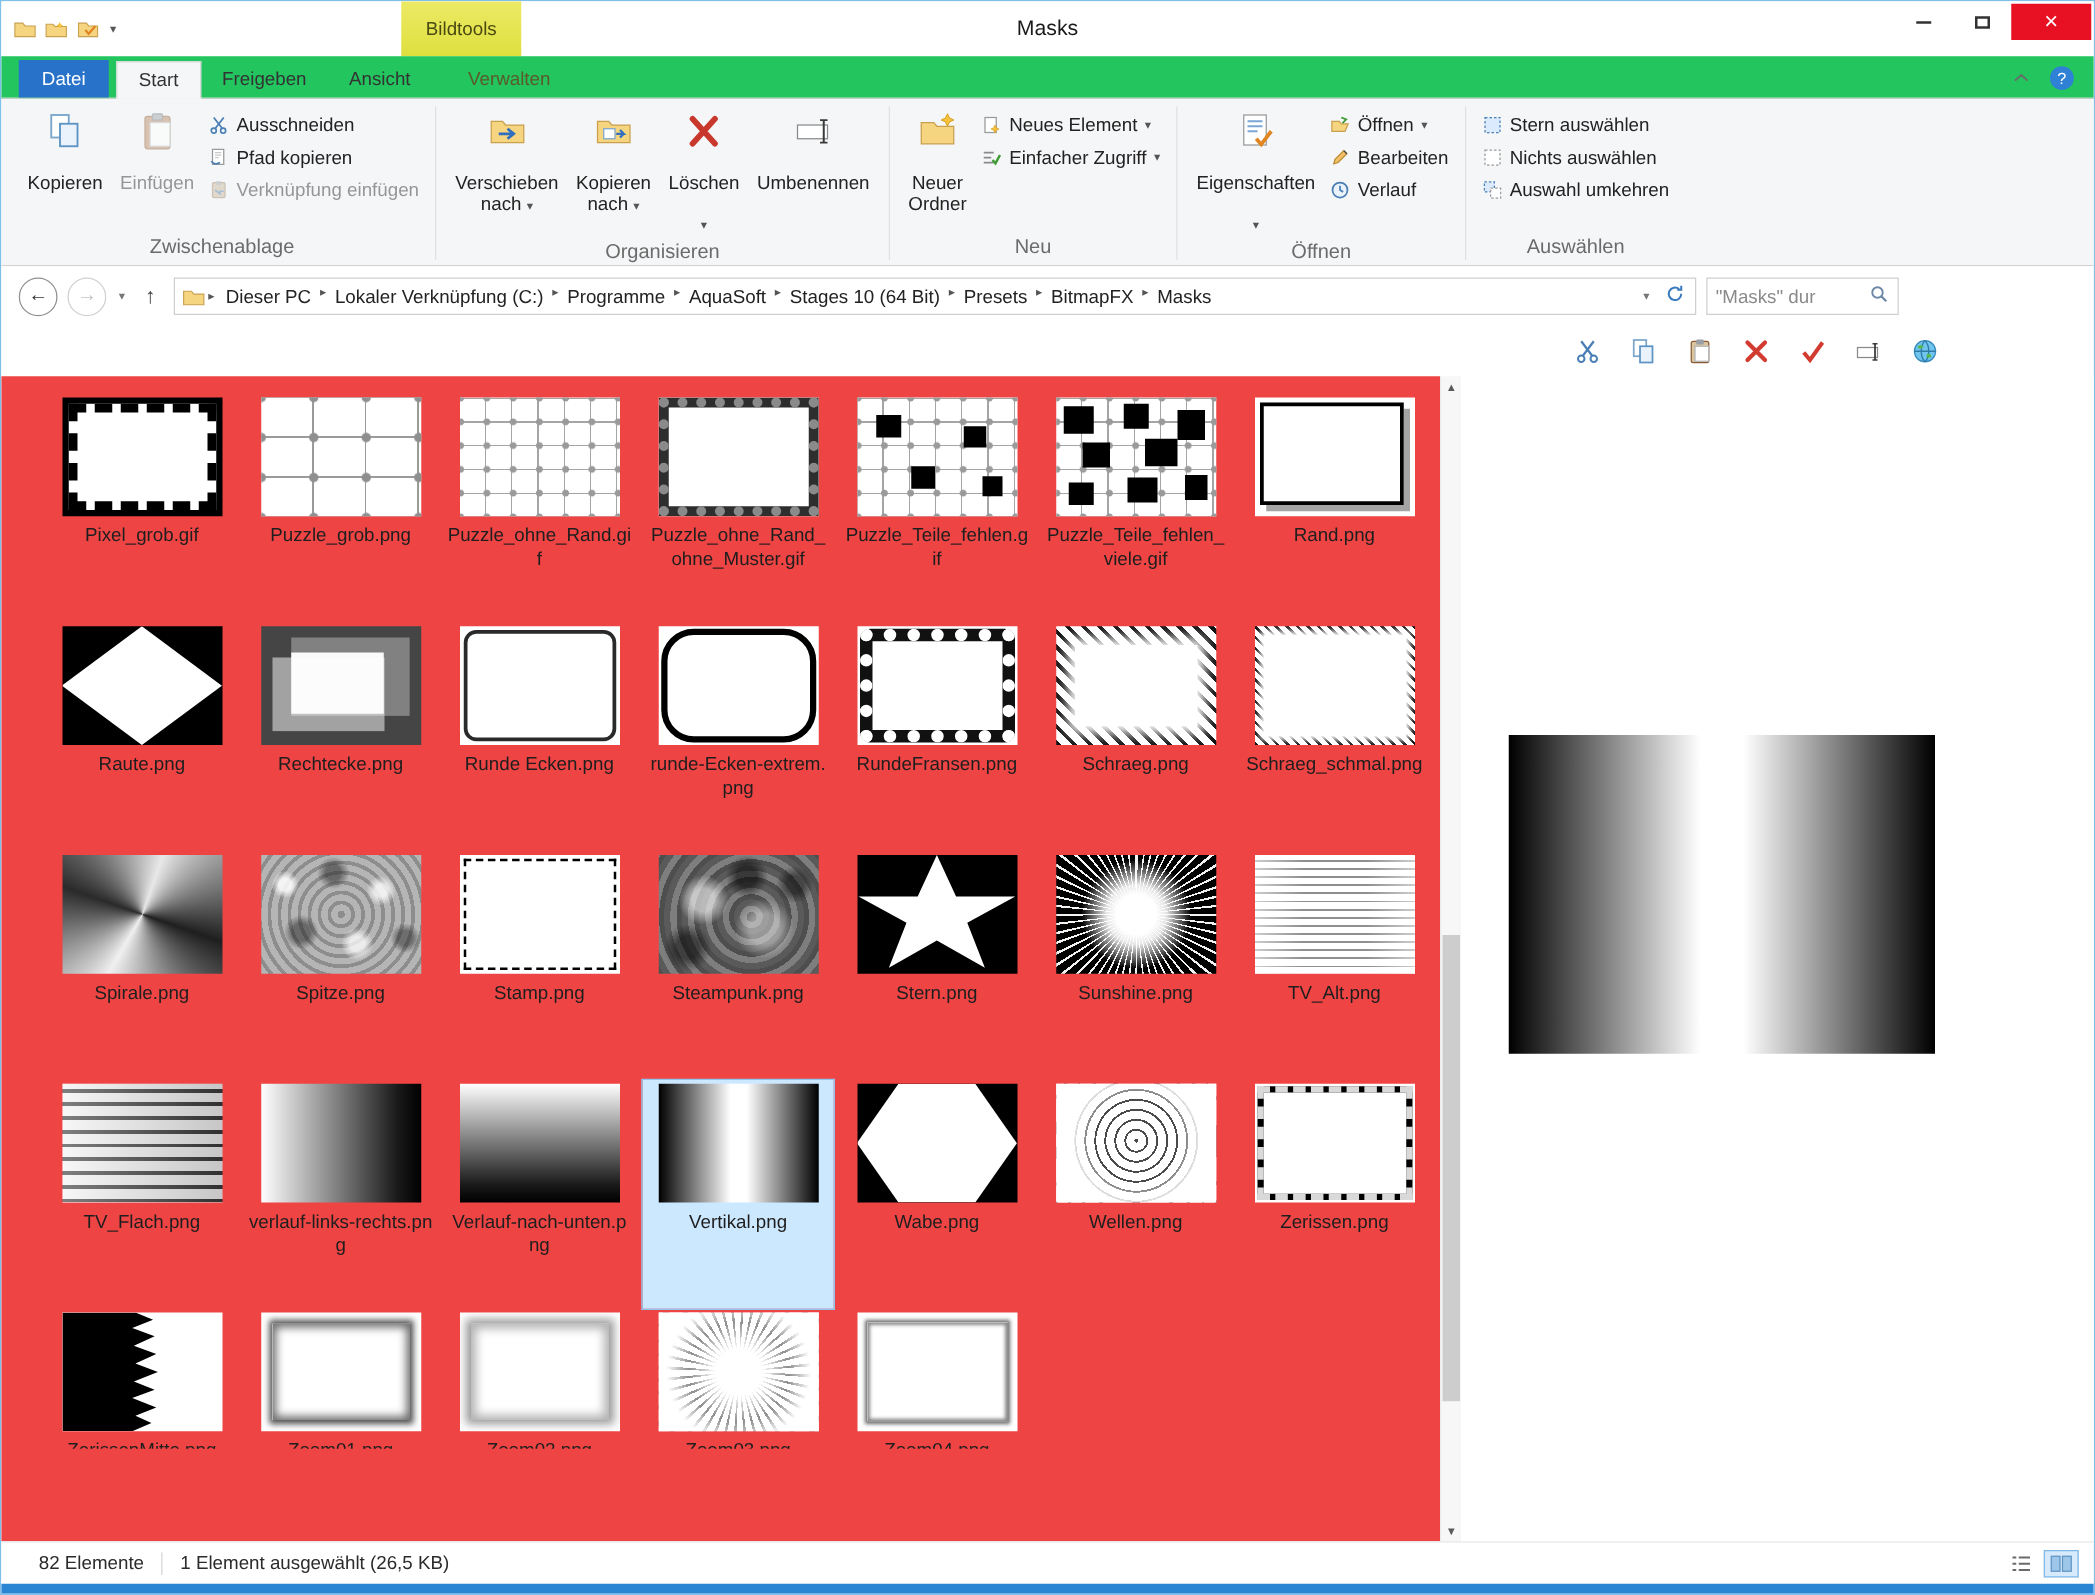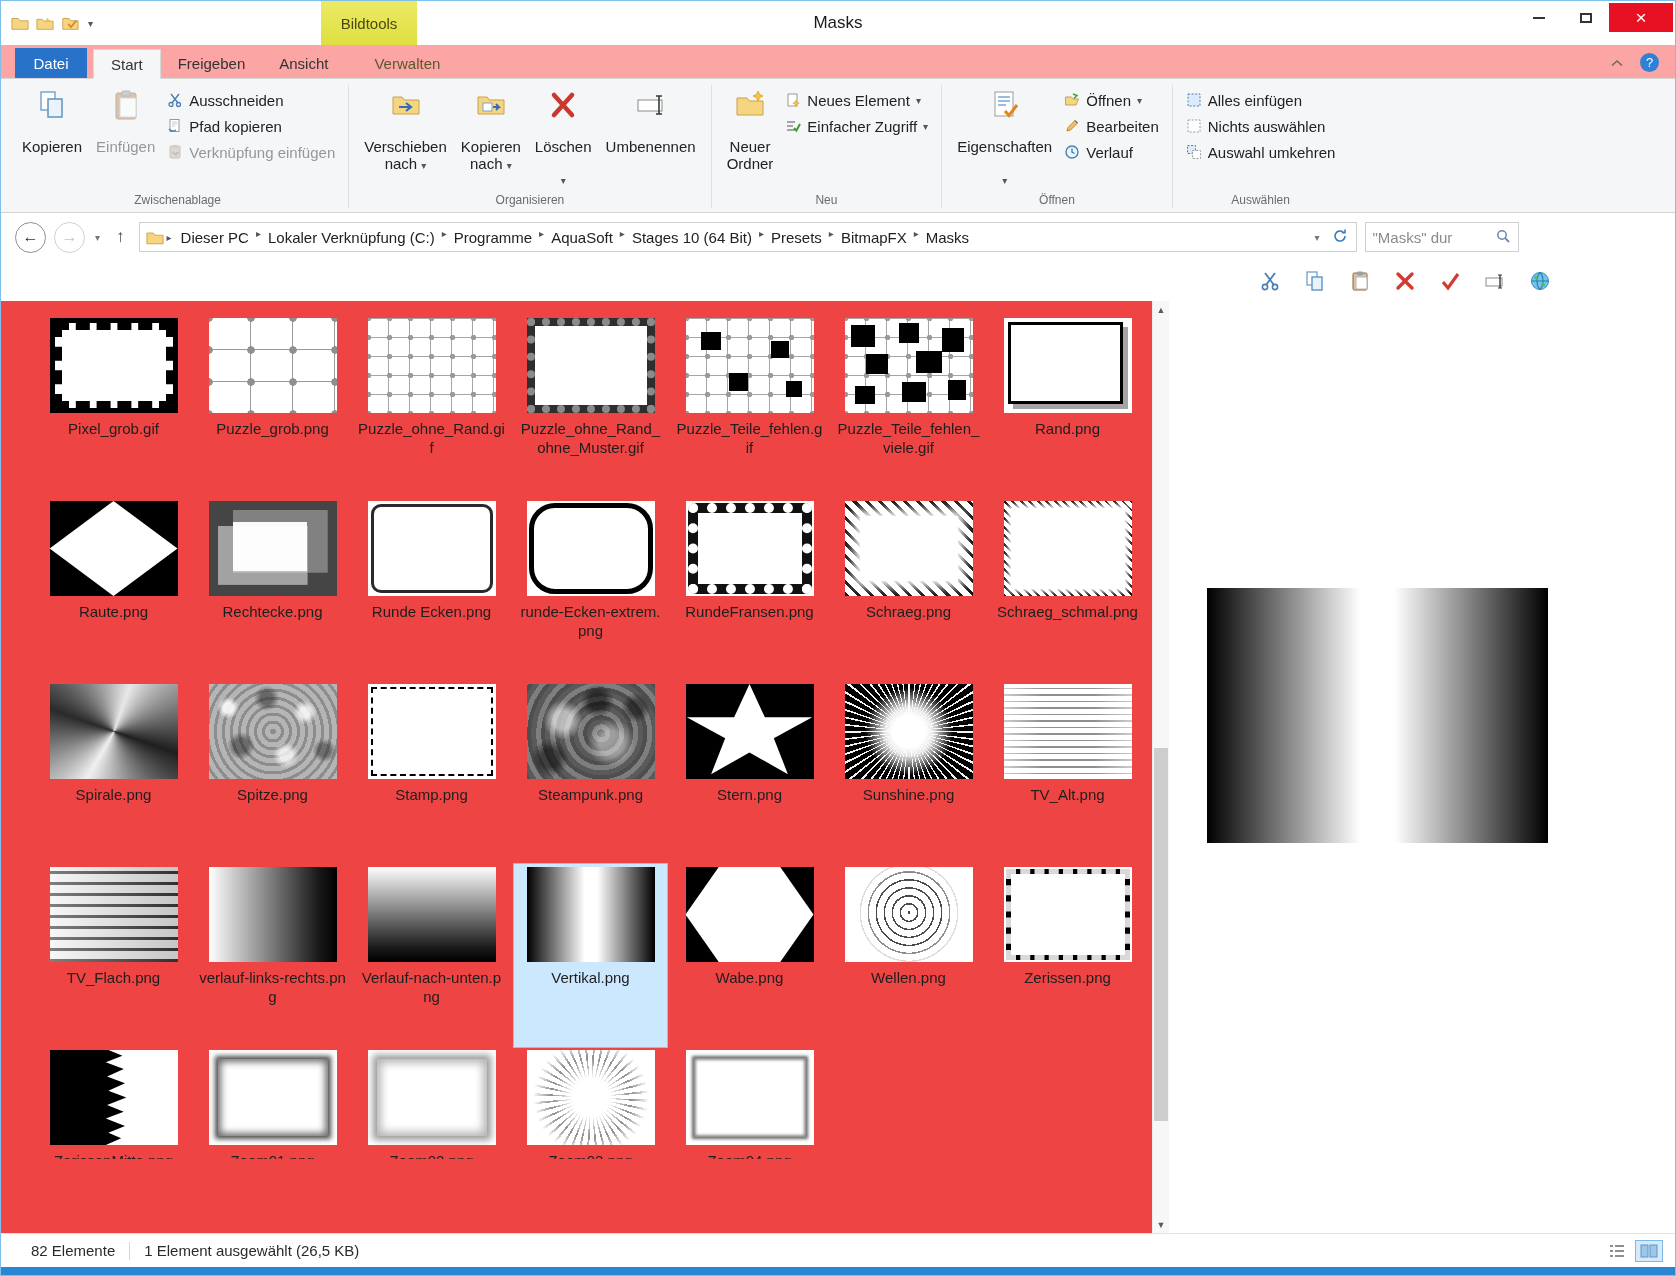--- a/index.html
+++ b/index.html
@@ -14,33 +14,33 @@
   .qat-drop{font-size:10px;color:#555;padding-left:2px;}
   .bildtools{position:absolute;left:320px;top:0;width:96px;height:44px;background:linear-gradient(#ecea66,#dedf3e);display:flex;align-items:center;justify-content:center;font-size:15px;color:#4a4a10;}
   .win-title{position:absolute;left:0;right:0;top:0;height:44px;display:flex;align-items:center;justify-content:center;font-size:17px;color:#1a1a1a;pointer-events:none;}
   .caption{position:absolute;right:2px;top:2px;display:flex;align-items:stretch;height:29px;}
   .cap-btn{width:47px;display:flex;align-items:center;justify-content:center;background:#fff;}
   .cap-min .glyph{width:12px;border-top:2px solid #333;display:inline-block;}
   .cap-max .glyph{width:12px;height:10px;border:2px solid #333;display:inline-block;}
   .cap-close{width:64px;background:#e81123;color:#fff;font-size:19px;line-height:1;}
 
   
-  .tabsrow{height:34px;background:#fca5a5;border-bottom:1px solid #d8d8d8;display:flex;align-items:flex-end;padding-left:14px;position:relative;flex:none;}
+  .tabsrow{height:34px;background:#22c55e;border-bottom:1px solid #d8d8d8;display:flex;align-items:flex-end;padding-left:14px;position:relative;flex:none;}
   .tab{height:30px;display:flex;align-items:center;padding:0 17px;font-size:15px;color:#333;}
   .tab-file{background:#2873c9;color:#fff;width:72px;justify-content:center;margin-right:6px;}
   .tab.active{background:#f5f6f7;border:1px solid #d8d8d8;border-bottom:1px solid #f5f6f7;margin-bottom:-1px;}
   .tab-manage{margin-left:12px;color:#5a5a2a;}
   .tabs-right{position:absolute;right:16px;top:0;height:34px;display:flex;align-items:center;gap:16px;}
   .help-circle{width:19px;height:19px;border-radius:50%;background:#2f81d6;color:#fff;font-size:13px;display:flex;align-items:center;justify-content:center;}
 
   
   .ribbon{height:134px;background:#f5f6f7;border-bottom:1px solid #d2d2d2;display:flex;align-items:stretch;padding:2px 0 0 8px;flex:none;}
   .rgroup{display:flex;flex-direction:column;}
   .rgroup-content{flex:1;display:flex;align-items:flex-start;padding:4px 6px 0;}
-  .rgroup-label{text-align:center;color:#6b6b6b;font-size:12px;padding:0 6px 5px;}
+  .rgroup-label{text-align:center;color:#6b6b6b;font-size:16px;padding:0 6px 5px;}
   .rsep{width:1px;background:#e0e1e3;margin:4px 2px;}
   .rbtn-large{display:flex;flex-direction:column;align-items:center;min-width:60px;padding:4px 7px;font-size:15px;color:#222;gap:17px;text-align:center;line-height:17px;}
   .rbtn-small{display:flex;align-items:center;gap:6px;padding:3px 5px;font-size:15px;color:#222;height:26px;white-space:nowrap;}
   .rcol{display:flex;flex-direction:column;justify-content:flex-start;padding-top:2px;}
   .drop{font-size:10px;color:#555;}
   .disabled{opacity:.45;}
   .i32{width:32px;height:32px;flex:none;}
   .i16{width:16px;height:16px;flex:none;}
   .i22{width:22px;height:22px;flex:none;}
 
@@ -437,21 +437,21 @@
 
     <div class="rsep"></div>
 
     <div class="rgroup">
       <div class="rgroup-content">
         <div class="rcol">
           <div class="rbtn-small">
             <svg class="i16" viewBox="0 0 16 16">
                 <rect x="2" y="2" width="12" height="12" fill="#dbeafc" stroke="#4a7fb5" stroke-dasharray="2 1.6"></rect>
               </svg>
-            <span>Alles einfügen</span>
+            <span>Stern auswählen</span>
           </div>
           <div class="rbtn-small">
             <svg class="i16" viewBox="0 0 16 16">
                 <rect x="2" y="2" width="12" height="12" fill="#fff" stroke="#9a9a9a" stroke-dasharray="2 1.6"></rect>
               </svg>
             <span>Nichts auswählen</span>
           </div>
           <div class="rbtn-small">
             <svg class="i16" viewBox="0 0 16 16">
                 <rect x="1.5" y="1.5" width="8" height="8" fill="#dbeafc" stroke="#4a7fb5" stroke-dasharray="2 1.6"></rect>

